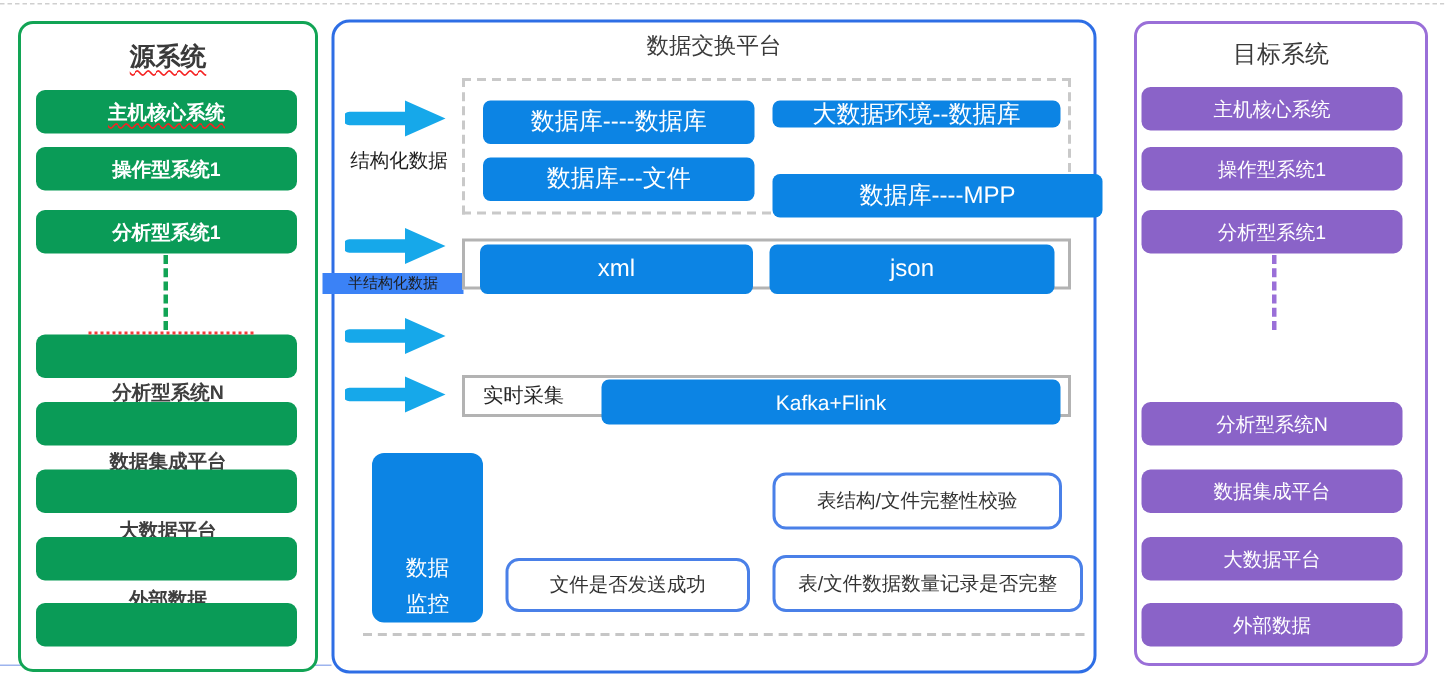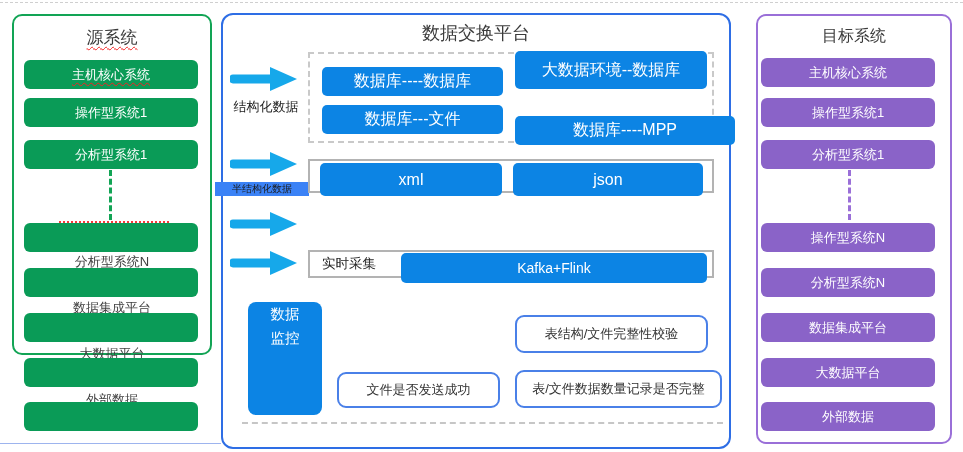--- a/index.html
+++ b/index.html
@@ -5,27 +5,27 @@
   html,body{margin:0;padding:0;background:#fff;}
   body{font-family:"Liberation Sans","DejaVu Sans",sans-serif;}
   .stage{position:relative;width:963px;height:452px;background:#fff;overflow:hidden;}
 
   
   .top-dash{position:absolute;left:0;top:2px;width:963px;height:0;border-top:1px dashed #cfcfcf;}
   .bottom-left-line{position:absolute;left:0;top:443px;width:221px;height:0;border-top:1.5px solid #9db4ee;}
 
   
   .panel{position:absolute;background:#fff;box-sizing:border-box;}
-  .panel-source{left:12px;top:14px;width:200px;height:341px;border:2px solid var(--green-border,#12a455);border-radius:10px;}
+  .panel-source{left:12px;top:14px;width:200px;height:434px;border:2px solid var(--green-border,#12a455);border-radius:10px;font-weight:bold;}
   .panel-exchange{left:221px;top:13px;width:510px;height:436px;border:2px solid var(--mid-border,#2e6ee5);border-radius:12px;}
   .panel-target{left:756px;top:14px;width:196px;height:430px;border:2px solid var(--purple-border,#9a6fd8);border-radius:10px;}
 
   .panel-title{position:absolute;left:0;width:100%;text-align:center;color:#3a3a3a;}
   .t-source{top:10px;font-size:17px;}
-  .t-exchange{top:6px;font-size:18px;}
+  .t-exchange{top:6px;font-size:15px;}
   .t-target{top:10px;font-size:16px;}
 
   .sq{text-decoration-line:underline;text-decoration-style:wavy;text-decoration-color:#f52222;text-decoration-thickness:1px;text-underline-offset:3px;}
 
   
   .gbox{position:absolute;left:10px;width:174px;height:29px;background:var(--green-fill,#0a9b57);border-radius:6px;color:#fff;font-size:13px;display:flex;align-items:center;justify-content:center;}
   .pbox{position:absolute;left:3px;width:174px;height:29px;background:var(--purple-fill,#8a63c8);border-radius:6px;color:#fff;font-size:13px;display:flex;align-items:center;justify-content:center;}
   .bbox{position:absolute;background:var(--blue-fill,#0c84e4);border-radius:5px;color:#fff;font-size:16px;display:flex;align-items:center;justify-content:center;}
 
   .gap-label{position:absolute;left:0;width:100%;text-align:center;font-size:13px;color:#3f3f3f;}
@@ -40,21 +40,21 @@
   .lbl-structured{left:2px;width:82px;top:83px;font-size:13px;}
   .lbl-semi{left:-8px;width:94px;top:167px;font-size:10px;background:#3b82f6;}
 
   .group-dashed{position:absolute;left:85px;top:37px;width:406px;height:91px;border:2px dashed var(--dash-gray,#c9c9c9);box-sizing:border-box;}
   .group-solid{position:absolute;left:85px;border:2px solid var(--gray-border,#b3b3b3);box-sizing:border-box;background:#fff;}
   .grp-xmljson{top:144px;width:406px;height:34px;}
   .grp-query{top:197px;width:406px;height:26px;}
   .grp-realtime{top:235px;width:406px;height:28px;}
   .inline-label{position:absolute;left:12px;top:0;bottom:0;display:flex;align-items:center;font-size:13.5px;color:#262626;}
 
-  .monitor{position:absolute;left:25px;top:287px;width:74px;height:113px;background:var(--blue-fill,#0c84e4);border-radius:8px;color:#fff;display:flex;align-items:flex-start;justify-content:center;font-size:14.5px;line-height:24px;}
+  .monitor{position:absolute;left:25px;top:287px;width:74px;height:113px;background:var(--blue-fill,#0c84e4);border-radius:8px;color:#fff;display:flex;align-items:flex-end;justify-content:center;font-size:14.5px;line-height:24px;}
   .monitor span{display:inline-block;width:2.15em;text-align:center;}
   .check{position:absolute;background:#fff;border:2px solid var(--check-border,#4a80e8);border-radius:9px;color:#333;font-size:13px;display:flex;align-items:center;justify-content:center;box-sizing:border-box;}
   .c1{left:114px;top:302px;width:163px;height:37px;}
   .c2{left:292px;top:300px;width:193px;height:38px;}
   .c3{left:114px;top:357px;width:163px;height:36px;}
   .c4{left:292px;top:355px;width:207px;height:38px;}
   .bottom-dash{position:absolute;left:19px;top:407px;width:481px;height:0;border-top:2px dashed #c6c6c6;}
 </style>
 </head>
 <body>
@@ -84,21 +84,21 @@
   <div class="panel panel-exchange">
     <div class="panel-title t-exchange">数据交换平台</div>
 
     <svg class="arrow" style="top:51px" viewBox="0 0 68 26">
       <path d="M3,13 H42" stroke="#16a8ea" stroke-width="9" stroke-linecap="round" fill="none"></path>
       <polygon points="40,1 67,13 40,25" fill="#16a8ea"></polygon>
     </svg>
     <div class="arrow-label lbl-structured">结构化数据</div>
     <div class="group-dashed"></div>
     <div class="bbox" style="left:99px;top:52px;width:181px;height:29px">数据库----数据库</div>
-    <div class="bbox" style="left:292px;top:36px;width:192px;height:38px">大数据环境--数据库</div>
+    <div class="bbox" style="left:292px;top:52px;width:192px;height:18px">大数据环境--数据库</div>
     <div class="bbox" style="left:99px;top:90px;width:181px;height:29px">数据库---文件</div>
     <div class="bbox" style="left:292px;top:101px;width:220px;height:29px">数据库----MPP</div>
 
     <svg class="arrow" style="top:136px" viewBox="0 0 68 26">
       <path d="M3,13 H42" stroke="#16a8ea" stroke-width="9" stroke-linecap="round" fill="none"></path>
       <polygon points="40,1 67,13 40,25" fill="#16a8ea"></polygon>
     </svg>
     <div class="arrow-label lbl-semi">半结构化数据</div>
     <div class="group-solid grp-xmljson"></div>
     <div class="bbox" style="left:97px;top:148px;width:182px;height:33px">xml</div>
@@ -126,19 +126,18 @@
     <div class="check c4">表/文件数据数量记录是否完整</div>
     <div class="bottom-dash"></div>
   </div>
 
   <div class="panel panel-target">
     <div class="panel-title t-target">目标系统</div>
     <div class="pbox" style="top:42px">主机核心系统</div>
     <div class="pbox" style="top:82px">操作型系统1</div>
     <div class="pbox" style="top:124px">分析型系统1</div>
     <div class="dash-conn dash-purple"></div>
-    <div class="pbox" style="top:207px">操作型系统N</div>
     <div class="pbox" style="top:252px">分析型系统N</div>
     <div class="pbox" style="top:297px">数据集成平台</div>
     <div class="pbox" style="top:342px">大数据平台</div>
     <div class="pbox" style="top:386px">外部数据</div>
   </div>
 </div>
 
 </body></html>

